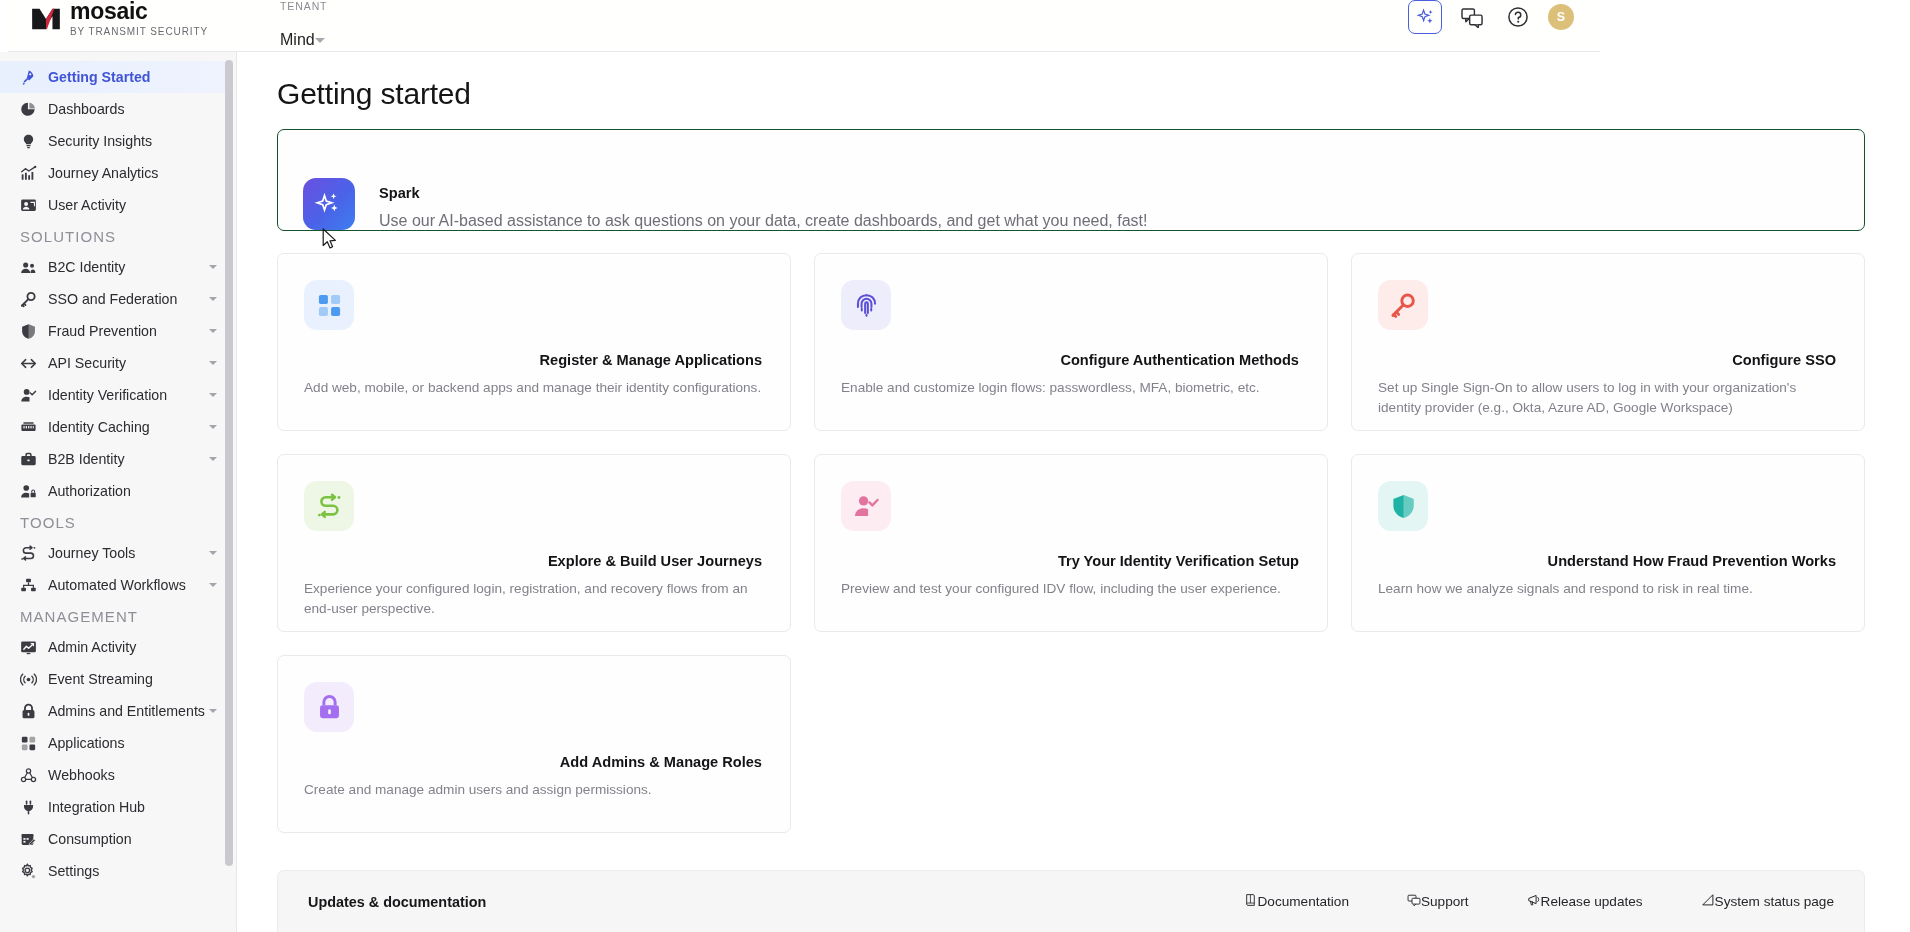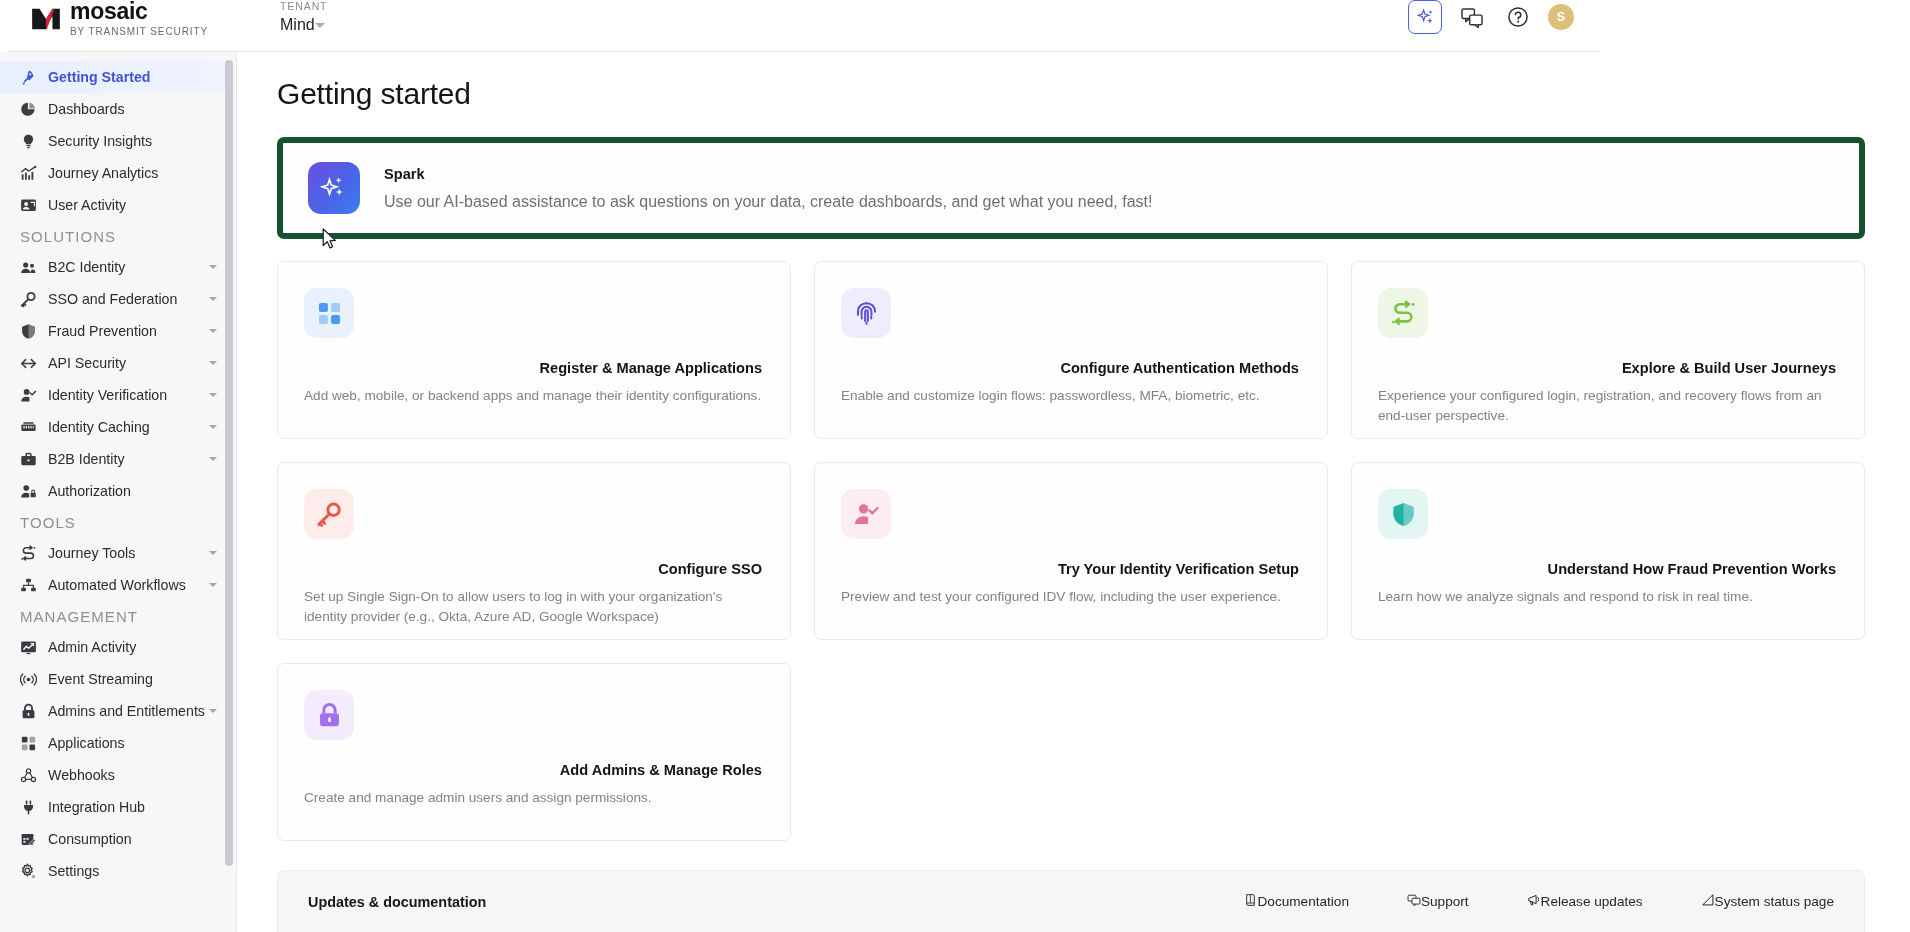--- a/index.html
+++ b/index.html
@@ -21,21 +21,21 @@
     z-index: 20;
   }
   .brand { display: flex; align-items: center; margin-left: 22px; }
   .brand-logo { width: 32px; height: 24px; margin-right: 8px; flex: none; }
   .brand-text { display: flex; flex-direction: column; justify-content: center; }
   .brand-name { font-size: 23px; font-weight: 700; letter-spacing: -0.3px; color: #111; line-height: 1.0; }
   .brand-sub { font-size: 10px; letter-spacing: 0.9px; color: #6a6a70; margin-top: 3px; }
 
   .tenant { margin-left: 72px; display: flex; flex-direction: column; justify-content: center; cursor: pointer; }
   .tenant-label { font-size: 10.5px; letter-spacing: 0.9px; color: #8b8b93; text-transform: uppercase; }
-  .tenant-row { display: flex; align-items: center; gap: 0; margin-top: 4px; }
+  .tenant-row { display: flex; align-items: center; gap: 0; margin-top: 19px; }
   .tenant-value { font-size: 16px; color: #222; }
   .caret { width: 0; height: 0; border-left: 5px solid transparent; border-right: 5px solid transparent; border-top: 5px solid #a9a9b2; }
 
   .topbar-actions { margin-left: auto; display: flex; align-items: center; gap: 14px; margin-right: 26px; }
   .icon-btn { width: 32px; height: 32px; display: flex; align-items: center; justify-content: center; cursor: pointer; border-radius: 6px; }
   .icon-btn.boxed { border: 1.4px solid #4a5fe0; border-radius: 7px; width: 34px; height: 34px; }
   .avatar {
     width: 26px; height: 26px; border-radius: 50%;
     background: #dcc07a; color: #fff; font-size: 12.5px; font-weight: 600;
     display: flex; align-items: center; justify-content: center; cursor: pointer;
@@ -76,23 +76,23 @@
     overflow: hidden;
   }
   .page-head { padding: 25px 0 0 40px; }
   .page-title { font-size: 30px; font-weight: 400; color: #151515; letter-spacing: -0.2px; }
   .page-sub { font-size: 14.6px; color: #3a3a3f; margin-top: 11px; }
 
   .content { padding: 0 45px 0 40px; }
 
   
   .spark-card {
-    margin-top: 26px; height: 102px;
-    background: #fefeff; border: 6px solid #14532d; border-radius: 7px;
-    display: flex; align-items: center; padding-left: 25px; cursor: pointer;
+    margin-top: 18px; height: 102px;
+    background: #fefeff; border: 1px solid #14532d; border-radius: 7px;
+    display: flex; align-items: flex-end; padding-left: 25px; cursor: pointer;
   }
   .spark-icon {
     width: 52px; height: 52px; border-radius: 13px; flex: none;
     background: linear-gradient(135deg,#6b4fe0 0%,#4a63e8 55%,#3d7ef0 100%);
     display: flex; align-items: center; justify-content: center; position: relative;
   }
   .spark-txt { margin-left: 24px; }
   .spark-title { font-size: 14.6px; font-weight: 700; color: #141417; }
   .spark-desc { font-size: 16px; color: #6e6e76; margin-top: 11px; }
 
@@ -488,43 +488,43 @@
               <path d="M7.6 13.4v-3c0-2.4 2-4.4 4.4-4.4s4.4 2 4.4 4.4v3" fill="none" stroke="#5b4fd6" stroke-width="1.8" stroke-linecap="round"></path>
               <path d="M10.8 18.6v-8.2a1.2 1.2 0 0 1 2.4 0v8.2" fill="none" stroke="#5b4fd6" stroke-width="1.8" stroke-linecap="round"></path>
               <path d="M7.8 16.4v-1.6M16.2 16.4v-1.6" fill="none" stroke="#5b4fd6" stroke-width="1.8" stroke-linecap="round"></path>
               <path d="M12 21.2v-1" fill="none" stroke="#5b4fd6" stroke-width="1.8" stroke-linecap="round"></path>
             </svg>
           </div>
           <div class="card-title">Configure Authentication Methods</div>
           <div class="card-desc">Enable and customize login flows: passwordless, MFA, biometric, etc.</div>
         </div>
         <div class="card">
+          <div class="card-icon" style="background:#fdecea">
+            <svg width="27" height="27" viewBox="0 0 24 24">
+              <circle cx="15.6" cy="7.8" r="5.1" fill="none" stroke="#e8564a" stroke-width="2.6"></circle>
+              <path d="M11.8 11.6 L2.6 20.8" stroke="#e8564a" stroke-width="2.6" stroke-linecap="round"></path>
+              <path d="M5.6 17.8 L7.8 20" stroke="#e8564a" stroke-width="2.4" stroke-linecap="round"></path>
+              <path d="M3.4 20 L5.2 21.8" stroke="#e8564a" stroke-width="2.4" stroke-linecap="round"></path>
+            </svg>
+          </div>
+          <div class="card-title">Configure SSO</div>
+          <div class="card-desc">Set up Single Sign-On to allow users to log in with your organization's identity provider (e.g., Okta, Azure AD, Google Workspace)</div>
+        </div>
+        <div class="card">
           <div class="card-icon" style="background:#eef7e6">
             <svg width="27" height="27" viewBox="0 0 24 24">
               <path d="M16.4 3.8H8.6c-2.1 0-3.8 1.7-3.8 3.8s1.7 3.8 3.8 3.8h6.6c2.1 0 3.8 1.7 3.8 3.8s-1.7 3.8-3.8 3.8H5.6" fill="none" stroke="#7cc242" stroke-width="2.3" stroke-linecap="round"></path>
               <path d="M14.2 1.6l2.6 2.2-2.6 2.2" fill="none" stroke="#7cc242" stroke-width="2.2" stroke-linecap="round" stroke-linejoin="round"></path>
               <path d="M7.8 16.8l-2.6 2.2 2.6 2.2" fill="none" stroke="#7cc242" stroke-width="2.2" stroke-linecap="round" stroke-linejoin="round"></path>
               <circle cx="20.4" cy="4" r="1.3" fill="#7cc242"></circle>
               <circle cx="3" cy="19.6" r="1.2" fill="#7cc242"></circle>
             </svg>
           </div>
           <div class="card-title">Explore &amp; Build User Journeys</div>
           <div class="card-desc">Experience your configured login, registration, and recovery flows from an end-user perspective.</div>
-        </div>
-        <div class="card">
-          <div class="card-icon" style="background:#fdecea">
-            <svg width="27" height="27" viewBox="0 0 24 24">
-              <circle cx="15.6" cy="7.8" r="5.1" fill="none" stroke="#e8564a" stroke-width="2.6"></circle>
-              <path d="M11.8 11.6 L2.6 20.8" stroke="#e8564a" stroke-width="2.6" stroke-linecap="round"></path>
-              <path d="M5.6 17.8 L7.8 20" stroke="#e8564a" stroke-width="2.4" stroke-linecap="round"></path>
-              <path d="M3.4 20 L5.2 21.8" stroke="#e8564a" stroke-width="2.4" stroke-linecap="round"></path>
-            </svg>
-          </div>
-          <div class="card-title">Configure SSO</div>
-          <div class="card-desc">Set up Single Sign-On to allow users to log in with your organization's identity provider (e.g., Okta, Azure AD, Google Workspace)</div>
         </div>
         <div class="card">
           <div class="card-icon" style="background:#fdecf2">
             <svg width="27" height="27" viewBox="0 0 24 24">
               <circle cx="9.4" cy="7" r="4.1" fill="#e2739e"></circle>
               <path d="M1.8 20.4c0-4.2 3.4-6.8 7.6-6.8 1.5 0 2.9.3 4 .9v5.9z" fill="#e2739e"></path>
               <path d="M14.6 8.4l2.6 2.6 4.6-4.8" fill="none" stroke="#e2739e" stroke-width="2.1" stroke-linecap="round" stroke-linejoin="round"></path>
             </svg>
           </div>
           <div class="card-title">Try Your Identity Verification Setup</div>

